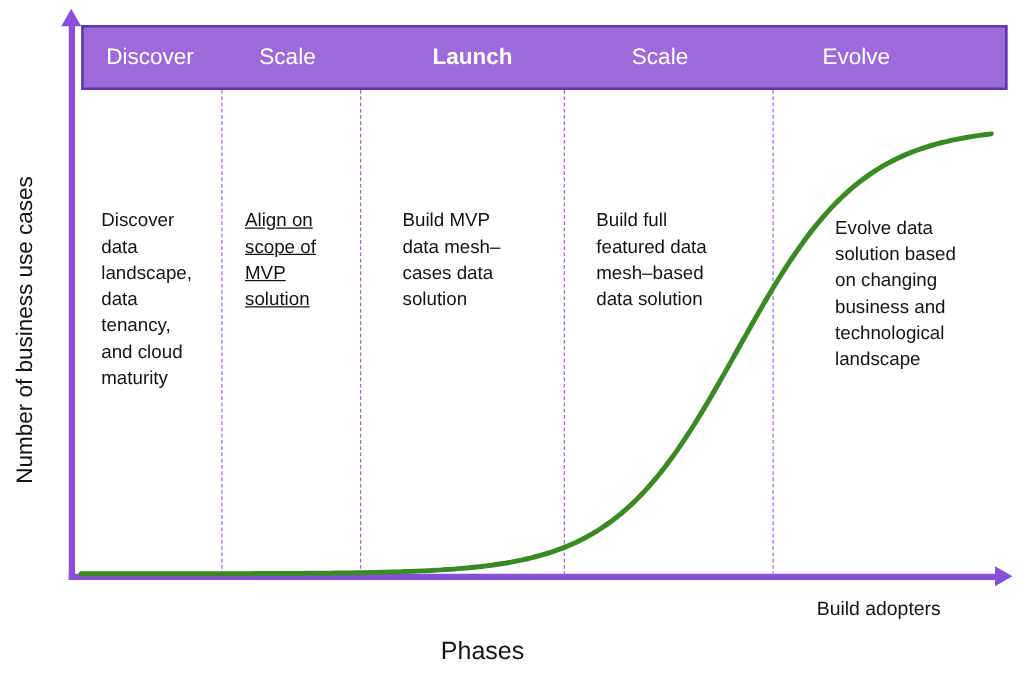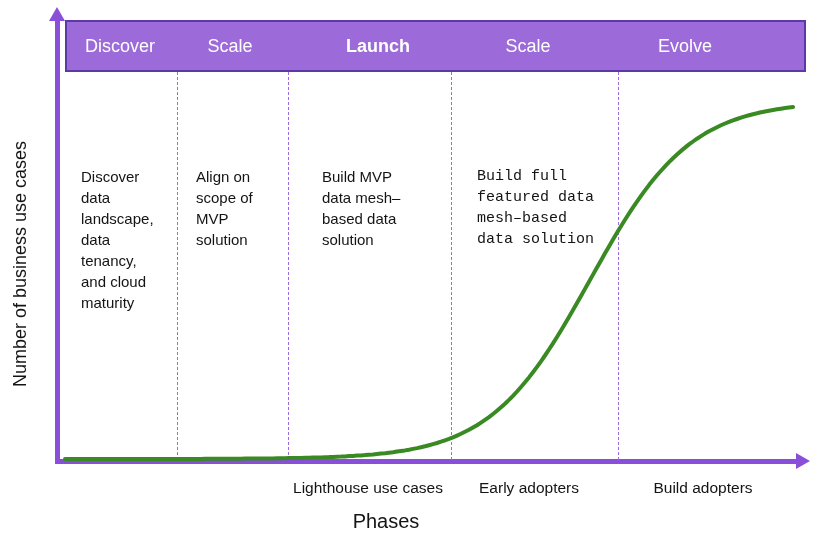--- a/index.html
+++ b/index.html
@@ -56,44 +56,48 @@
   <div class="divider" style="left:451px;"></div>
   <div class="divider" style="left:618px;"></div>
 
   <div class="desc" style="left:81px;top:166px;">Discover
 data
 landscape,
 data
 tenancy,
 and cloud
 maturity</div>
-  <div class="desc" style="left:196px;top:166px;">Align on
+  <div class="desc" style="left:196px;top:166px;text-decoration:underline;">Align on
 scope of
 MVP
 solution</div>
   <div class="desc" style="left:322px;top:166px;">Build MVP
 data mesh–
-based data
+cases data
 solution</div>
-  <div class="desc" style="left:477px;top:166px;font-family:Liberation Mono, monospace;">Build full
+  <div class="desc" style="left:477px;top:166px;">Build full
 featured data
 mesh–based
 data solution</div>
+  <div class="desc" style="left:668px;top:172px;">Evolve data
+solution based
+on changing
+business and
+technological
+landscape</div>
 
   <svg class="curve-layer" width="819" height="543" viewBox="0 0 819 543">
     <polyline id="sigmoid" fill="none" stroke-linecap="round" stroke-linejoin="round" points="65.0,459.0 69.0,459.0 73.0,459.0 77.0,459.0 81.0,459.0 85.0,459.0 89.0,459.0 93.0,459.0 97.0,459.0 101.0,459.0 105.0,459.0 109.0,459.0 113.0,459.0 117.0,459.0 121.0,459.0 125.0,459.0 129.0,459.0 133.0,459.0 137.0,459.0 141.0,459.0 145.0,459.0 149.0,458.9 153.0,458.9 157.0,458.9 161.0,458.9 165.0,458.9 169.0,458.9 173.0,458.9 177.0,458.9 181.0,458.9 185.0,458.9 189.0,458.9 193.0,458.9 197.0,458.9 201.0,458.9 205.0,458.8 209.0,458.8 213.0,458.8 217.0,458.8 221.0,458.8 225.0,458.8 229.0,458.7 233.0,458.7 237.0,458.7 241.0,458.7 245.0,458.6 249.0,458.6 253.0,458.6 257.0,458.5 261.0,458.5 265.0,458.5 269.0,458.4 273.0,458.4 277.0,458.3 281.0,458.3 285.0,458.2 289.0,458.1 293.0,458.1 297.0,458.0 301.0,457.9 305.0,457.8 309.0,457.7 313.0,457.6 317.0,457.5 321.0,457.4 325.0,457.2 329.0,457.1 333.0,456.9 337.0,456.7 341.0,456.6 345.0,456.4 349.0,456.1 353.0,455.9 357.0,455.6 361.0,455.4 365.0,455.1 369.0,454.7 373.0,454.4 377.0,454.0 381.0,453.6 385.0,453.2 389.0,452.7 393.0,452.2 397.0,451.6 401.0,451.0 405.0,450.4 409.0,449.7 413.0,448.9 417.0,448.1 421.0,447.2 425.0,446.3 429.0,445.2 433.0,444.1 437.0,443.0 441.0,441.7 445.0,440.3 449.0,438.9 453.0,437.3 457.0,435.6 461.0,433.8 465.0,431.8 469.0,429.8 473.0,427.5 477.0,425.2 481.0,422.6 485.0,419.9 489.0,417.1 493.0,414.0 497.0,410.8 501.0,407.3 505.0,403.7 509.0,399.9 513.0,395.8 517.0,391.5 521.0,387.0 525.0,382.3 529.0,377.4 533.0,372.2 537.0,366.9 541.0,361.3 545.0,355.5 549.0,349.5 553.0,343.4 557.0,337.0 561.0,330.5 565.0,323.8 569.0,317.0 573.0,310.1 577.0,303.1 581.0,296.1 585.0,288.9 589.0,281.8 593.0,274.6 597.0,267.5 601.0,260.4 605.0,253.3 609.0,246.4 613.0,239.5 617.0,232.8 621.0,226.2 625.0,219.8 629.0,213.5 633.0,207.4 637.0,201.6 641.0,195.9 645.0,190.4 649.0,185.1 653.0,180.1 657.0,175.3 661.0,170.7 665.0,166.3 669.0,162.1 673.0,158.2 677.0,154.5 681.0,150.9 685.0,147.6 689.0,144.4 693.0,141.5 697.0,138.7 701.0,136.1 705.0,133.6 709.0,131.3 713.0,129.2 717.0,127.2 721.0,125.3 725.0,123.5 729.0,121.9 733.0,120.4 737.0,119.0 741.0,117.7 745.0,116.4 749.0,115.3 753.0,114.2 757.0,113.3 761.0,112.3 765.0,111.5 769.0,110.7 773.0,110.0 777.0,109.3 781.0,108.7 785.0,108.1 789.0,107.6 793.0,107.1" stroke="#3a8a24" stroke-width="4"></polyline>
   </svg>
 
   <div class="phase-bar"></div>
   <span class="phase-label" style="left:120px;">Discover</span>
   <span class="phase-label" style="left:230px;">Scale</span>
   <span class="phase-label" style="left:378px;font-weight:bold;">Launch</span>
   <span class="phase-label" style="left:528px;text-align:right;">Scale</span>
   <span class="phase-label" style="left:685px;text-align:center;">Evolve</span>
 
-  <span class="x-annot" style="left:368px;">Lighthouse use cases</span>
-  <span class="x-annot" style="left:529px;">Early adopters</span>
   <span class="x-annot" style="left:703px;">Build adopters</span>
 
   <div class="x-title">Phases</div>
   <div class="y-title">Number of business use cases</div>
 
 </div>
 
 </body></html>

